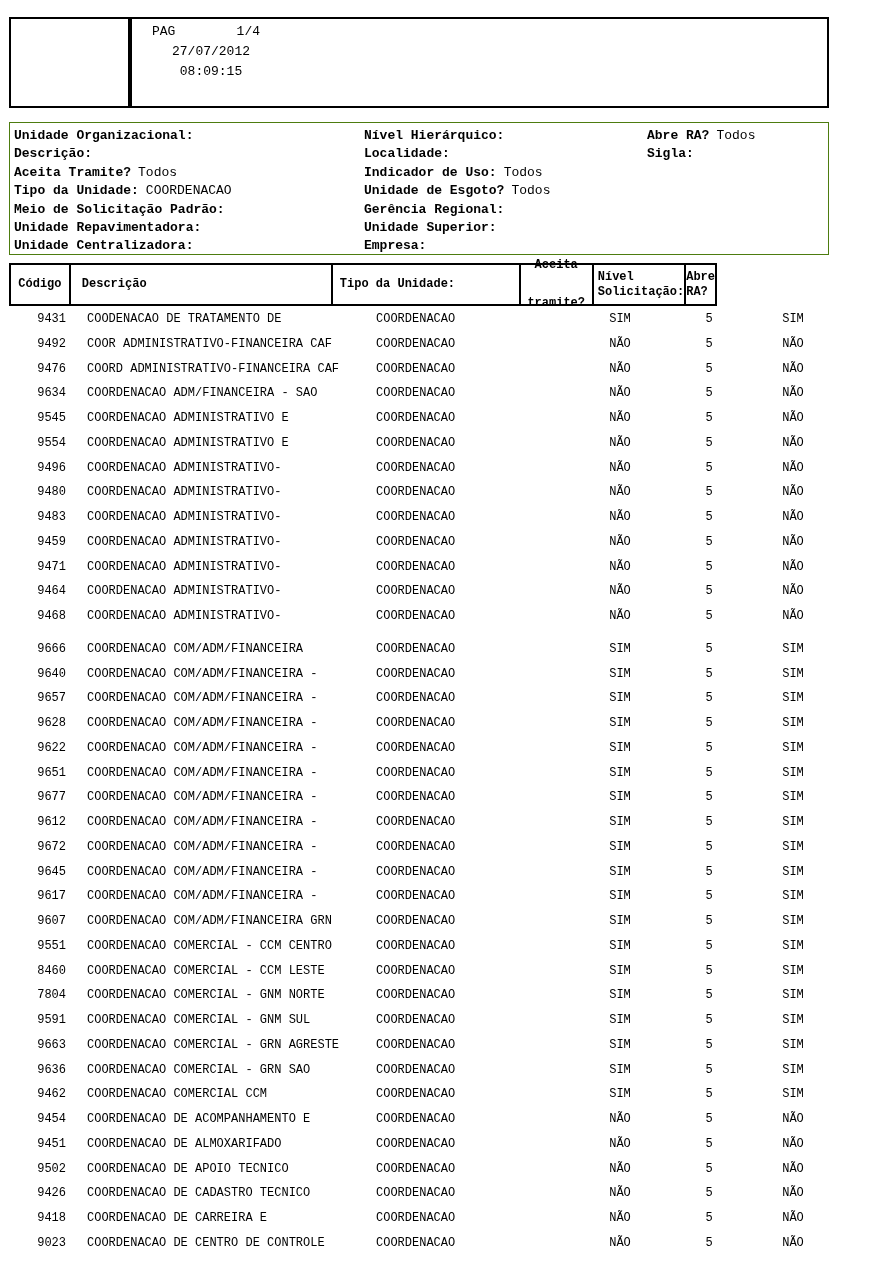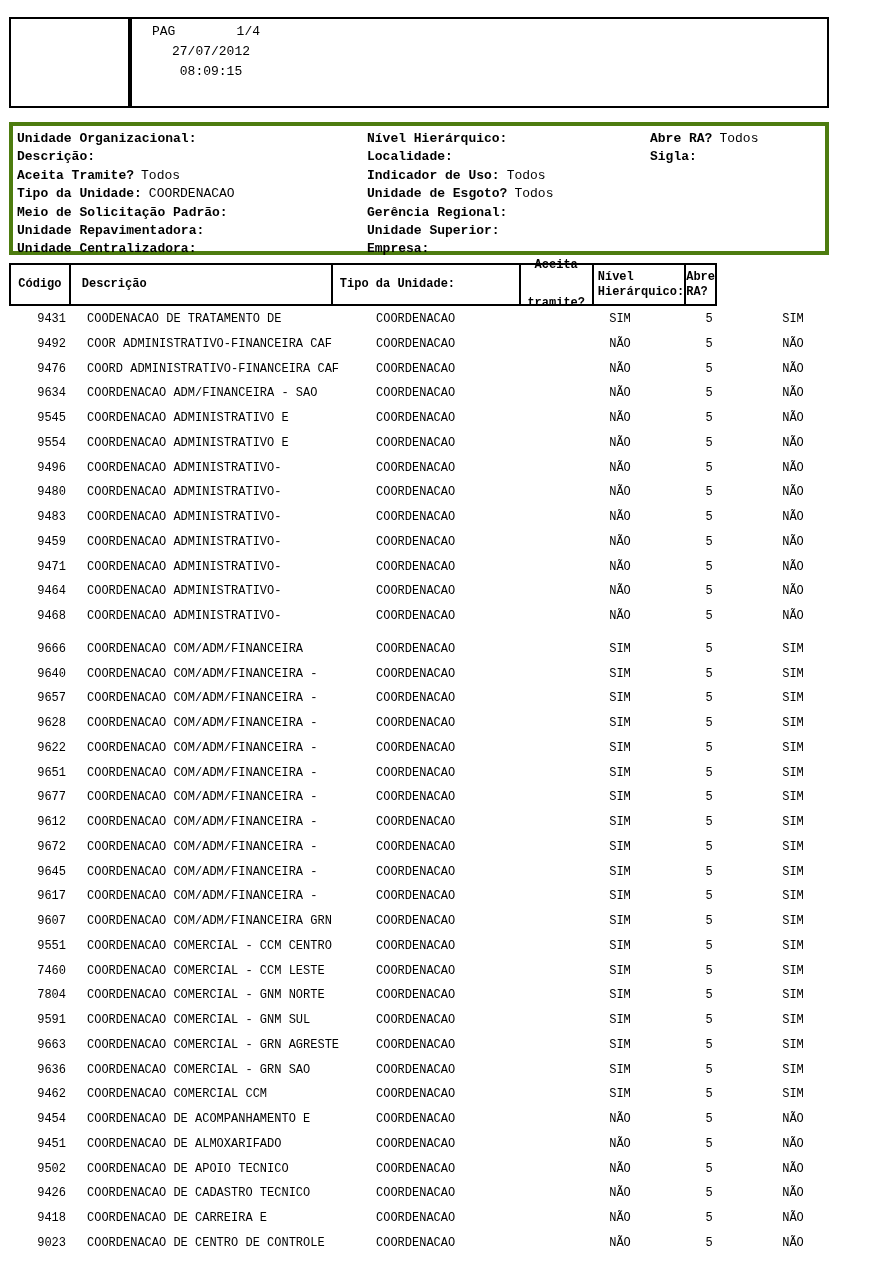--- a/index.html
+++ b/index.html
@@ -31,21 +31,21 @@
     font-size: 13px; padding: 5px 7px 0 20px;
   }
   .pag-line { display: flex; justify-content: space-between; padding-right: 10px; }
   .date-line { text-align: center; margin-top: 5px; }
   .time-line { text-align: center; margin-top: 5px; }
 
   
   .filter-box {
     position: absolute; left: 9px; top: 122px;
     width: 820px; height: 133px;
-    border: 4px solid #4d7c0f;
+    border: 1px solid #4d7c0f;
     box-sizing: border-box;
     font-size: 13px;
   }
   .f-col { position: absolute; top: 5px; }
   .f-col1 { left: 4px; }
   .f-col2 { left: 354px; }
   .f-col3 { left: 637px; }
   .f-line { height: 18.4px; white-space: nowrap; }
   .f-label { font-weight: bold; }
   .f-value { margin-left: 7px; }
@@ -137,21 +137,21 @@
     </div>
     <div class="th th-tipo">
       <span>Tipo da Unidade:</span>
     </div>
     <div class="th th-aceita">
       <span>Aceita</span>
       <span>tramite?</span>
     </div>
     <div class="th th-nivel">
       <span>Nível</span>
-      <span>Hierárquico:</span>
+      <span>Solicitação:</span>
     </div>
     <div class="th th-abre">
       <span>Abre RA?</span>
     </div>
   </div>
 
   <div class="tbody">
       <div class="trow">
         <div class="c-codigo">9431</div>
         <div class="c-desc">COODENACAO DE TRATAMENTO DE</div>
@@ -354,21 +354,21 @@
       </div>
       <div class="trow">
         <div class="c-codigo">9551</div>
         <div class="c-desc">COORDENACAO COMERCIAL - CCM CENTRO</div>
         <div class="c-tipo">COORDENACAO</div>
         <div class="c-aceita">SIM</div>
         <div class="c-nivel">5</div>
         <div class="c-abre">SIM</div>
       </div>
       <div class="trow">
-        <div class="c-codigo">7460</div>
+        <div class="c-codigo">8460</div>
         <div class="c-desc">COORDENACAO COMERCIAL - CCM LESTE</div>
         <div class="c-tipo">COORDENACAO</div>
         <div class="c-aceita">SIM</div>
         <div class="c-nivel">5</div>
         <div class="c-abre">SIM</div>
       </div>
       <div class="trow">
         <div class="c-codigo">7804</div>
         <div class="c-desc">COORDENACAO COMERCIAL - GNM NORTE</div>
         <div class="c-tipo">COORDENACAO</div>

